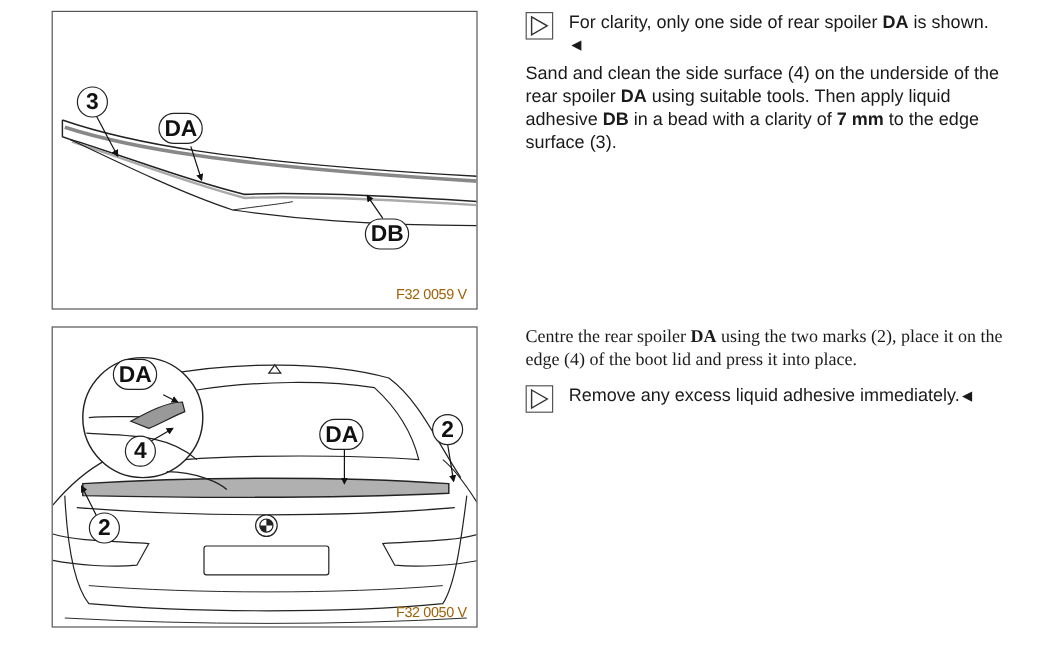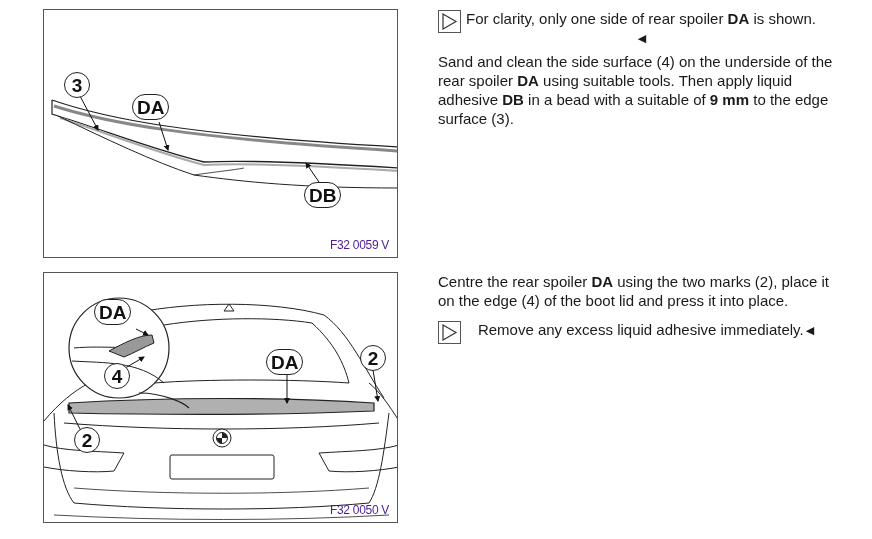--- a/index.html
+++ b/index.html
@@ -8,36 +8,36 @@
     font-family: "Liberation Sans", sans-serif; color: #1a1a1a;
   }
   .figure {
     position: absolute; left: 43px; width: 355px; border: 1px solid #555;
     background: #fff; box-sizing: border-box; overflow: hidden;
   }
   #fig1 { top: 9px; height: 249px; }
   #fig2 { top: 272px; height: 251px; }
   .figure svg { position: absolute; left: 0; top: 0; }
   .fig-code {
-    position: absolute; right: 8px; bottom: 5px; font-size: 12px; letter-spacing: -0.3px; color: #4c1d95; margin-left: 28px;
+    position: absolute; right: 8px; bottom: 5px; font-size: 12px; letter-spacing: -0.3px; color: #a16207; margin-left: 28px;
   }
   .callout {
     position: absolute; background: #fff; border: 1.6px solid #222; border-radius: 50%;
     font-weight: bold; font-size: 19px; display: flex; align-items: center; justify-content: center;
     color: #111; box-sizing: border-box; line-height: 1;
   }
   .callout.num { width: 26px; height: 26px; }
   .callout.txt { height: 26px; padding: 0 4px; border-radius: 13px; }
   .text-col { position: absolute; left: 438px; width: 400px; font-size: 15px; line-height: 19px; }
   .note { position: absolute; left: 438px; display: flex; }
   .note-icon {
     width: 23px; height: 23px; border: 1px solid #555; box-sizing: border-box; flex: none; margin-top: 1px;
     display: flex; align-items: center; justify-content: center; background: #fff;
   }
-  .note-text { font-size: 15px; line-height: 19px; text-align: center; }
+  .note-text { margin-left: 13px; font-size: 15px; line-height: 19px; }
   .end-mark { display: inline-block; font-size: 11px; vertical-align: 1px; margin-left: 2px; }
   b { font-weight: bold; }
 </style>
 </head>
 <body>
 
 <div id="fig1" class="figure">
   <svg width="355" height="249" viewBox="0 0 355 249">
     <defs>
       <marker id="arr" markerWidth="6" markerHeight="6" refX="5" refY="3" orient="auto">
@@ -121,23 +121,23 @@
 
 <div class="note" style="top:9px;">
   <div class="note-icon">
     <svg width="17" height="17" viewBox="0 0 17 17">
         <path d="M2,1 L15,8.5 L2,16 Z" fill="none" stroke="#333" stroke-width="1.2"></path>
       </svg>
   </div>
   <div class="note-text" style="width:360px;"><span>For clarity, only one side of rear spoiler </span><b>DA</b><span> is shown.</span><span class="end-mark">◀</span></div>
 </div>
 
-<div class="text-col" style="top:52px;"><span>Sand and clean the side surface (4) on the underside of the rear spoiler </span><b>DA</b><span> using suitable tools. Then apply liquid adhesive </span><b>DB</b><span> in a bead with a suitable of </span><b>9 mm</b><span> to the edge surface (3).</span></div>
+<div class="text-col" style="top:52px;"><span>Sand and clean the side surface (4) on the underside of the rear spoiler </span><b>DA</b><span> using suitable tools. Then apply liquid adhesive </span><b>DB</b><span> in a bead with a clarity of </span><b>7 mm</b><span> to the edge surface (3).</span></div>
 
-<div class="text-col" style="top:272px;"><span>Centre the rear spoiler </span><b>DA</b><span> using the two marks (2), place it on the edge (4) of the boot lid and press it into place.</span></div>
+<div class="text-col" style="top:272px;font-family:Liberation Serif, serif;"><span>Centre the rear spoiler </span><b>DA</b><span> using the two marks (2), place it on the edge (4) of the boot lid and press it into place.</span></div>
 
 <div class="note" style="top:320px;">
   <div class="note-icon">
     <svg width="17" height="17" viewBox="0 0 17 17">
         <path d="M2,1 L15,8.5 L2,16 Z" fill="none" stroke="#333" stroke-width="1.2"></path>
       </svg>
   </div>
   <div class="note-text" style="width:370px;"><span>Remove any excess liquid adhesive immediately.</span><span class="end-mark">◀</span></div>
 </div>
 

